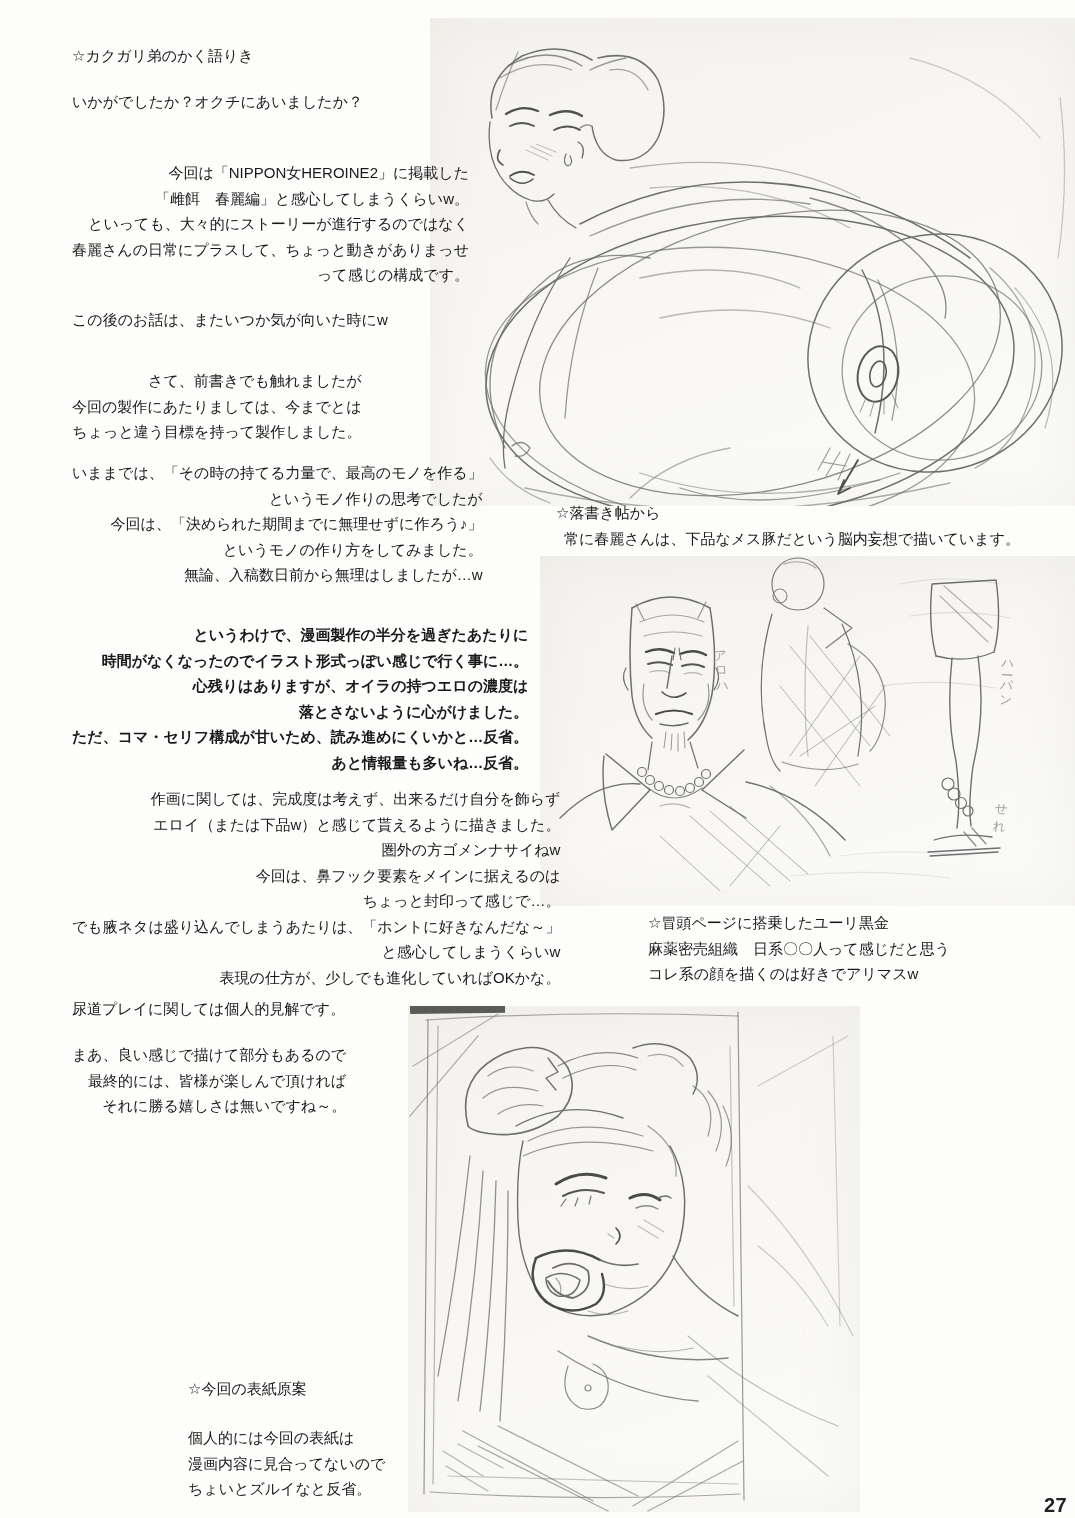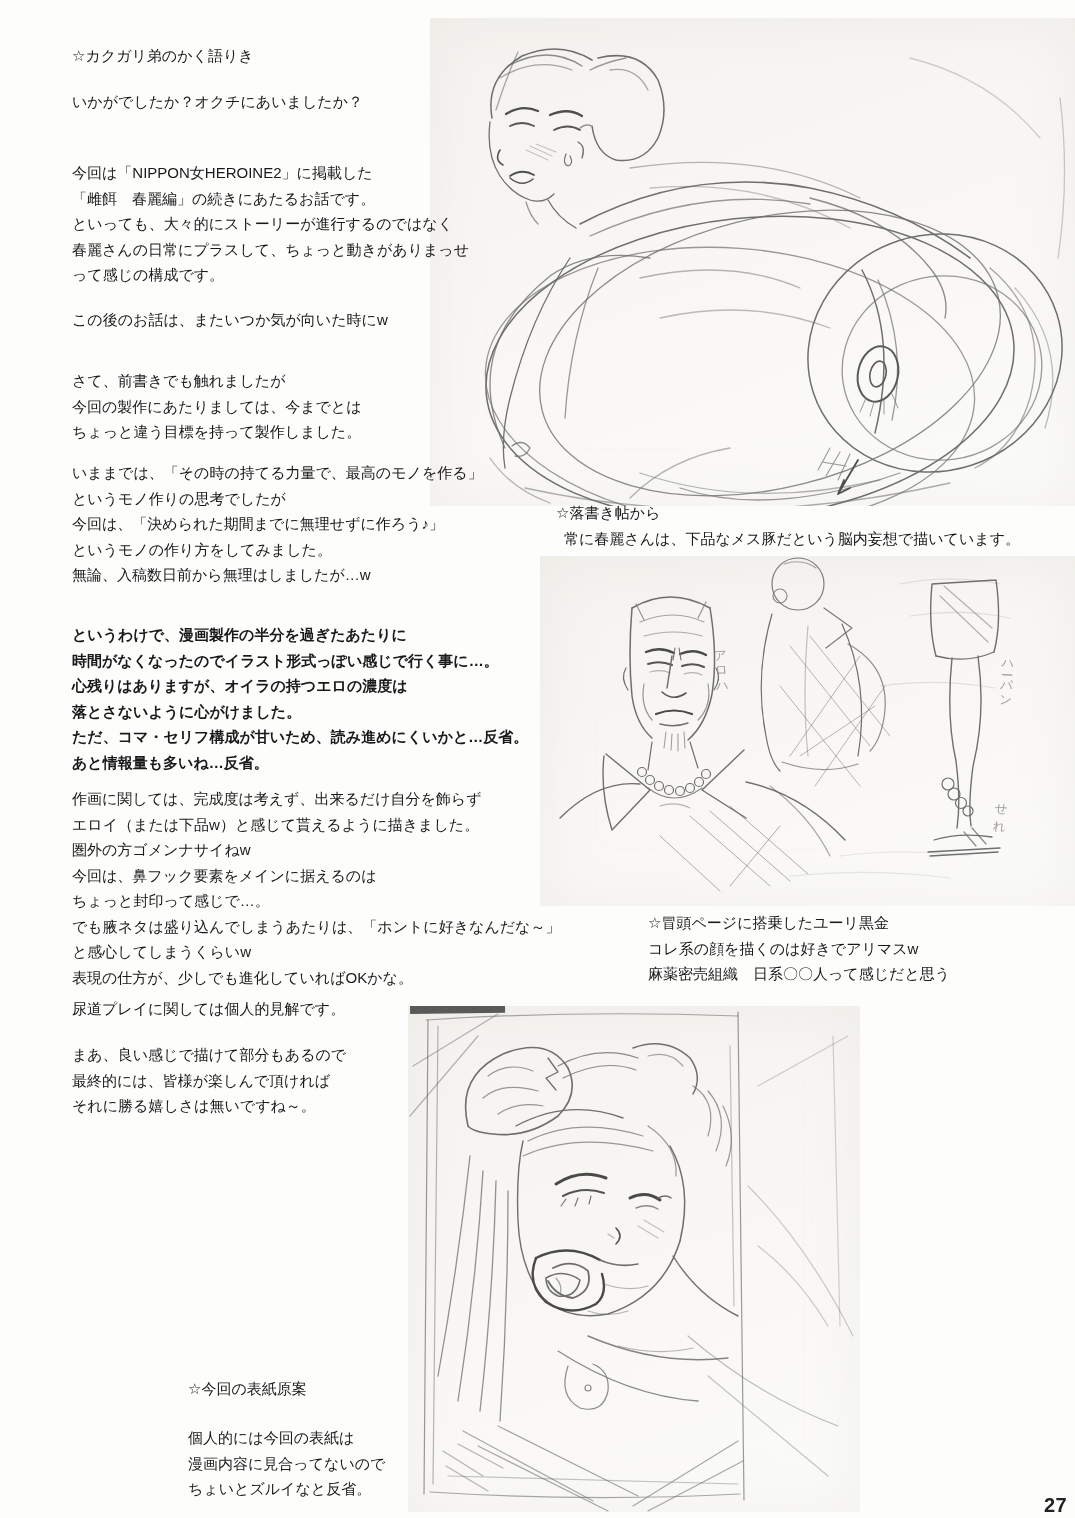--- a/index.html
+++ b/index.html
@@ -7,21 +7,21 @@
     position:relative;width:1075px;height:1518px;margin:0 auto;
     background:#fdfdfc;overflow:hidden;
     font-family:"Liberation Sans","DejaVu Sans",sans-serif;
     color:#191919;
   }
   .sk{position:absolute;z-index:1;}
   .sk-paper{
     background:linear-gradient(160deg, rgba(243,241,237,0.85), rgba(250,249,246,0.45));
     box-shadow:inset 0 0 60px rgba(205,200,190,0.18);
   }
-  .tb{position:absolute;z-index:2;font-size:15px;line-height:25.5px;white-space:nowrap;letter-spacing:0;}
+  .tb{position:absolute;z-index:2;font-size:15px;line-height:25.5px;white-space:nowrap;letter-spacing:0;text-align:right;}
   .ln{min-height:25.5px;}
   .cap{position:absolute;z-index:3;font-size:15px;line-height:25.5px;white-space:nowrap;}
   .cap .indent{margin-left:8px;}
   .vtext{
     position:absolute;z-index:3;writing-mode:vertical-rl;text-orientation:upright;
     font-size:12.5px;color:#8e8c88;letter-spacing:2px;opacity:.85;
   }
   .pageno{position:absolute;z-index:4;font-size:20px;color:#222;font-weight:bold;letter-spacing:.5px;}
   svg path, svg ellipse, svg circle{fill:none;stroke-linecap:round;stroke-linejoin:round;}
 </style>
@@ -253,21 +253,21 @@
   <div class="tb" style="left:72px;top:43px;">
     <div class="ln">☆カクガリ弟のかく語りき</div>
   </div>
 
   <div class="tb" style="left:72px;top:89px;">
     <div class="ln">いかがでしたか？オクチにあいましたか？</div>
   </div>
 
   <div class="tb" style="left:72px;top:160px;">
     <div class="ln">今回は「NIPPON女HEROINE2」に掲載した</div>
-    <div class="ln">「雌餌　春麗編」の続きにあたるお話です。</div>
+    <div class="ln">「雌餌　春麗編」と感心してしまうくらいw。</div>
     <div class="ln">といっても、大々的にストーリーが進行するのではなく</div>
     <div class="ln">春麗さんの日常にプラスして、ちょっと動きがありまっせ</div>
     <div class="ln">って感じの構成です。</div>
   </div>
 
   <div class="tb" style="left:72px;top:307px;">
     <div class="ln">この後のお話は、またいつか気が向いた時にw</div>
   </div>
 
   <div class="tb" style="left:72px;top:368px;">
@@ -314,22 +314,22 @@
     <div class="ln">それに勝る嬉しさは無いですね～。</div>
   </div>
 
   <div class="cap" style="left:556px;top:500px;">
     <div class="ln">☆落書き帖から</div>
     <div class="ln indent">常に春麗さんは、下品なメス豚だという脳内妄想で描いています。</div>
   </div>
 
   <div class="cap" style="left:648px;top:910px;">
     <div class="ln">☆冒頭ページに搭乗したユーリ黒金</div>
+    <div class="ln">麻薬密売組織　日系〇〇人って感じだと思う</div>
     <div class="ln">コレ系の顔を描くのは好きでアリマスw</div>
-    <div class="ln">麻薬密売組織　日系〇〇人って感じだと思う</div>
   </div>
 
   <div class="cap" style="left:188px;top:1376px;">
     <div class="ln">☆今回の表紙原案</div>
   </div>
   <div class="cap" style="left:188px;top:1425px;">
     <div class="ln">個人的には今回の表紙は</div>
     <div class="ln">漫画内容に見合ってないので</div>
     <div class="ln">ちょいとズルイなと反省。</div>
   </div>

